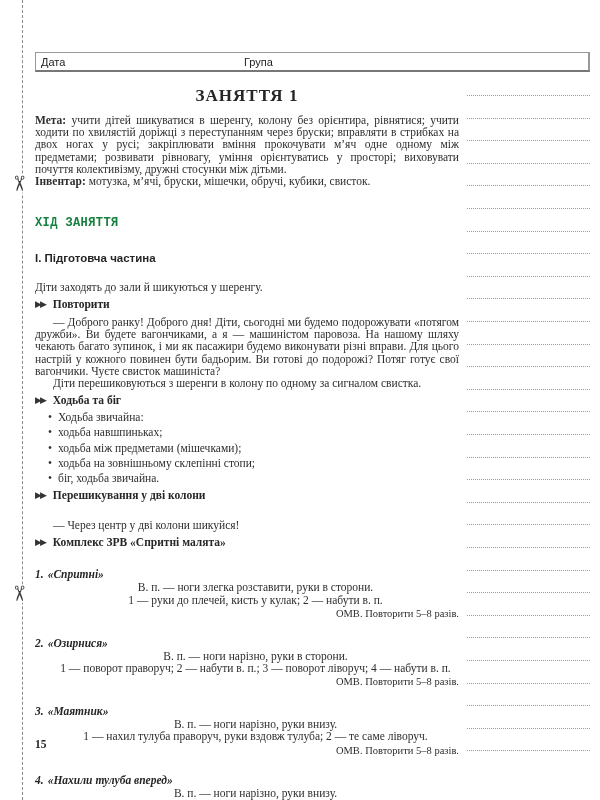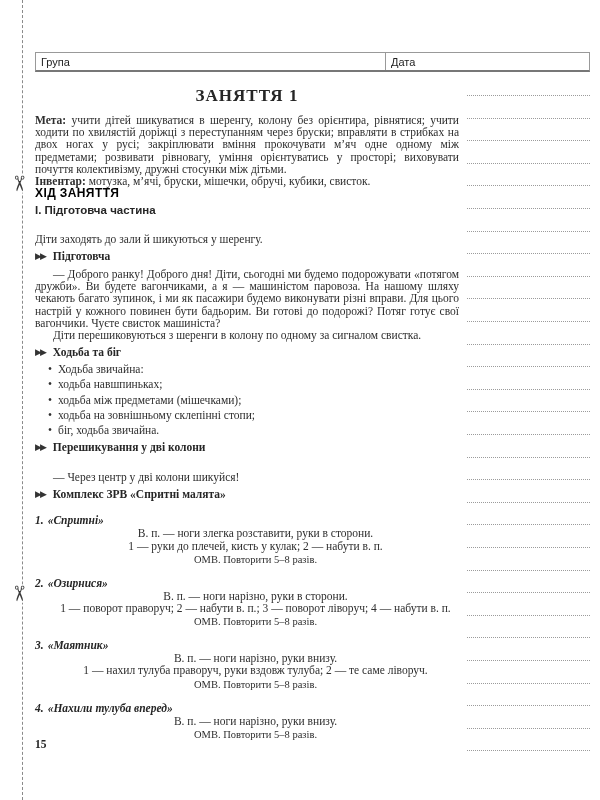--- a/index.html
+++ b/index.html
@@ -36,89 +36,89 @@
   .notes-col{flex:1;margin-left:8px;padding-top:1.5px;}
   .note-line{height:21.6px;border-bottom:1px dotted #9b9b9b;}
   
   h1{
     font-size:17px;font-weight:bold;text-align:center;letter-spacing:1px;
     margin:14px 0 0 0;line-height:19px;color:#262626;
   }
   p{margin:0;font-size:11.5px;line-height:12.2px;text-align:justify;}
   .meta-p{margin-top:9px;}
   .hid{
-    font-family:Liberation Sans, sans-serif;font-size:12px;font-weight:bold;
-    letter-spacing:.4px;margin-top:0;line-height:13px;color:#000000;
+    font-family:Liberation Mono, monospace;font-size:12px;font-weight:bold;
+    letter-spacing:.4px;margin-top:30px;line-height:13px;color:#15803d;
   }
   .part1h{
     font-family:"Liberation Sans", sans-serif;font-size:11.5px;font-weight:bold;
-    margin-top:4px;line-height:12.5px;color:#262626;
+    margin-top:22px;line-height:12.5px;color:#262626;
   }
   .intro{margin-top:16px;}
   .mhead{
     display:flex;align-items:baseline;font-weight:bold;font-size:11.5px;
     line-height:13px;color:#262626;
   }
   .mh1{margin-top:5px;} .mh2{margin-top:5px;} .mh3{margin-top:3px;} .mh4{margin-top:5px;}
   .marker{
     font-family:"DejaVu Sans", sans-serif;font-size:9px;letter-spacing:-2px;
     margin-right:8px;position:relative;top:-1px;color:#333;flex:none;
   }
   .speech{margin-top:4px;text-indent:18px;}
   .action{text-indent:18px;}
   .bullets{margin-top:2px;padding-left:13px;}
   .bullet{display:flex;font-size:11.5px;line-height:15.2px;}
   .b{margin-right:6px;flex:none;}
   .command{margin-top:16px;text-indent:18px;}
-  .exercise{margin-top:12px;padding-left:17px;}
+  .exercise{margin-top:18px;padding-left:17px;}
   .ex-head{
     margin-left:-17px;font-weight:bold;font-style:italic;font-size:11.5px;
     line-height:13px;color:#262626;
   }
   .ex-num{margin-right:4px;}
   .ex-line{text-align:center;}
-  .ex-note{font-size:10.5px;line-height:11px;margin-top:2px;text-align:center;}
+  .ex-note{font-size:10.5px;line-height:11px;margin-top:2px;text-align:right;}
   .pagenum{
     position:absolute;left:0;top:686px;width:555px;
     font-size:11.5px;font-weight:bold;color:#262626;
   }
 </style>
 </head>
 <body>
 
 <div class="cutline"></div>
 <div class="scissors s1">✂</div>
 <div class="scissors s2">✂</div>
 
 <div class="content">
 
   <div class="header-table">
+    <div class="cell cell-date">
+      <span>Дата</span>
+    </div>
     <div class="cell cell-group">
       <span>Група</span>
     </div>
-    <div class="cell cell-date">
-      <span>Дата</span>
-    </div>
   </div>
 
   <div class="main">
     <div class="text-col">
 
       <h1>ЗАНЯТТЯ 1</h1>
 
       <p class="meta-p"><b>Мета:</b><span> учити дітей шикуватися в шеренгу, колону без орієнтира, рівнятися; учити ходити по хвилястій доріжці з переступанням через бруски; вправляти в стрибках на двох ногах у русі; закріплювати вміння прокочувати м’яч одне одному між предметами; розвивати рівновагу, уміння орієнтуватись у просторі; виховувати почуття колективізму, дружні стосунки між дітьми.</span></p>
       <p><b>Інвентар:</b><span> мотузка, м’ячі, бруски, мішечки, обручі, кубики, свисток.</span></p>
 
       <div class="hid">ХІД ЗАНЯТТЯ</div>
       <div class="part1h">I. Підготовча частина</div>
       <p class="intro">Діти заходять до зали й шикуються у шеренгу.</p>
 
       <div class="mhead mh1">
         <span class="marker">▶▶</span>
-        <span>Підготовча</span>
+        <span>Повторити</span>
       </div>
       <p class="speech">— Доброго ранку! Доброго дня! Діти, сьогодні ми будемо подорожувати «потягом дружби». Ви будете вагончиками, а я — машиністом паровоза. На нашому шляху чекають багато зупинок, і ми як пасажири будемо виконувати різні вправи. Для цього настрій у кожного повинен бути бадьорим. Ви готові до подорожі? Потяг готує свої вагончики. Чуєте свисток машиніста?</p>
       <p class="action">Діти перешиковуються з шеренги в колону по одному за сигналом свистка.</p>
 
       <div class="mhead mh2">
         <span class="marker">▶▶</span>
         <span>Ходьба та біг</span>
       </div>
       <div class="bullets">
         <div class="bullet">

